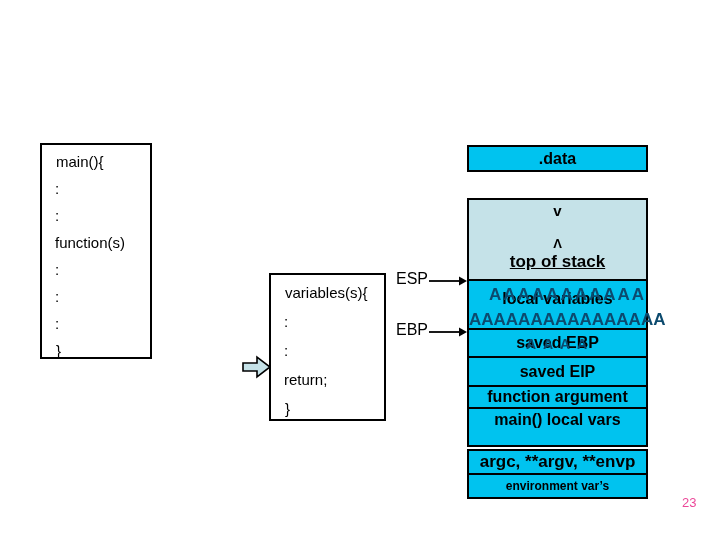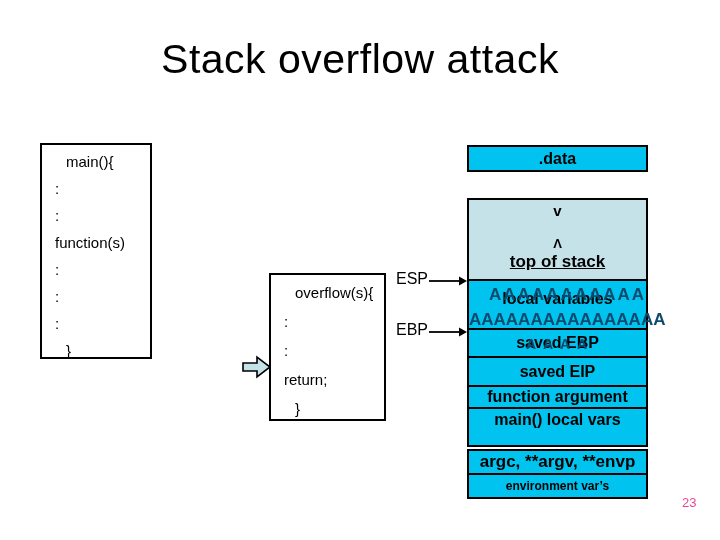--- a/index.html
+++ b/index.html
@@ -11,21 +11,21 @@
     position:absolute; top:36px; left:0; width:720px;
     text-align:center; font-size:41px; letter-spacing:0.5px;
   }
   
   .codebox{
     position:absolute; background:#fff; border:2px solid #000;
     font-size:15px; line-height:27px; box-sizing:border-box;
   }
   .codebox.main{ left:40px; top:143px; width:112px; height:216px; padding-top:3px;}
   .codebox.func{ left:269px; top:273px; width:117px; height:148px; padding-top:3px; line-height:29px;}
-  .code-line{ padding-left:24px; white-space:pre;}
+  .code-line{ padding-left:14px; white-space:pre;}
   .code-line.indent{ padding-left:13px;}
   
   .call-arrow{ position:absolute; left:242px; top:354px; }
   
   .reg{ position:absolute; font-size:16px; }
   .reg.esp{ left:396px; top:270px; }
   .reg.ebp{ left:396px; top:321px; }
   .reg-arrow{ position:absolute; }
   .reg-arrow.esp{ left:429px; top:275px; }
   .reg-arrow.ebp{ left:429px; top:326px; }
@@ -63,39 +63,38 @@
   .ovf.row3{ left:0; top:6px; width:100%; text-align:center; font-size:14px; letter-spacing:2px;}
   .ovf.row4{ left:0; top:7px; width:100%; text-align:center; font-size:16px; letter-spacing:2px;}
   .cell.f-ebp, .cell.f-eip{ position:absolute; }
   .page-number{ position:absolute; left:682px; top:495px; font-size:13px; color:#ec4899;}
 </style>
 </head>
 <body>
 
 <div class="slide">
 
-  <div class="title">Stack overflow attack</div>
 
   <div class="codebox main">
     <div class="code-line">main(){</div>
     <div class="code-line indent">:</div>
     <div class="code-line indent">:</div>
     <div class="code-line indent">function(s)</div>
     <div class="code-line indent">:</div>
     <div class="code-line indent">:</div>
     <div class="code-line indent">:</div>
     <div class="code-line">}</div>
   </div>
 
   <svg class="call-arrow" width="30" height="26" viewBox="0 0 30 26">
     <polygon points="1,9 15,9 15,3 28,13 15,23 15,17 1,17" fill="#C5E2E8" stroke="#000" stroke-width="1.6"></polygon>
   </svg>
 
   <div class="codebox func">
-    <div class="code-line">overflow(s){</div>
+    <div class="code-line">variables(s){</div>
     <div class="code-line indent">:</div>
     <div class="code-line indent">:</div>
     <div class="code-line indent">return;</div>
     <div class="code-line">}</div>
   </div>
 
   <div class="reg esp">ESP</div>
   <svg class="reg-arrow esp" width="38" height="12" viewBox="0 0 38 12">
     <line x1="0" y1="6" x2="30" y2="6" stroke="#000" stroke-width="1.8"></line>
     <polygon points="30,1.5 38,6 30,10.5" fill="#000"></polygon>

